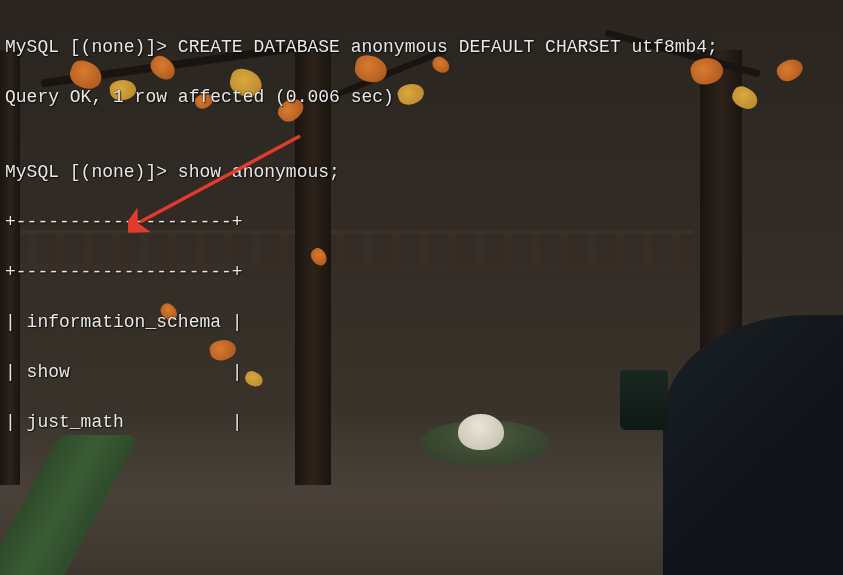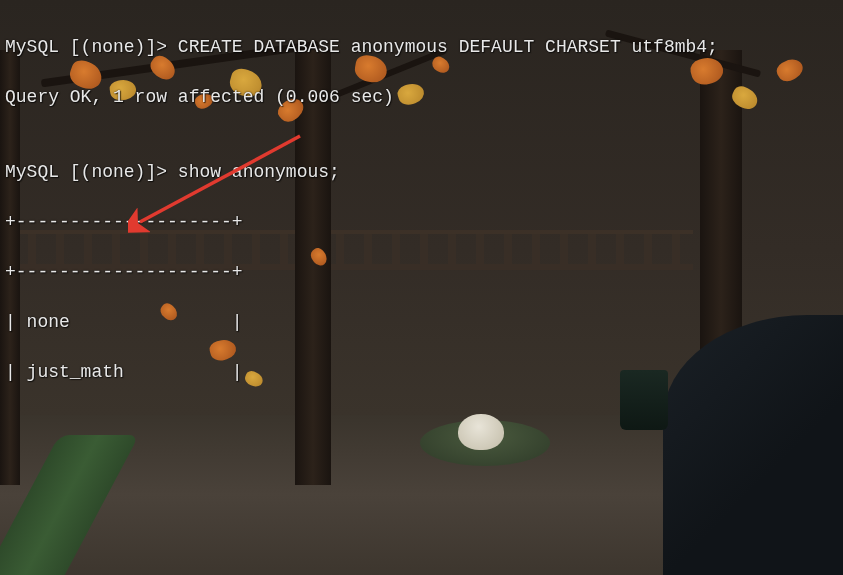--- a/index.html
+++ b/index.html
@@ -154,21 +154,22 @@
   <div class="cup"></div>
 </div>
 
 <div class="terminal">
 <span class="line"><span>MySQL [(none)]&gt; </span><span>CREATE DATABASE anonymous DEFAULT CHARSET utf8mb4;</span></span>
 <span class="line">Query OK, 1 row affected (0.006 sec)</span>
 <span class="line"></span>
 <span class="line"><span>MySQL [(none)]&gt; </span><span>show anonymous;</span></span>
 <span class="line">+--------------------+</span>
 <span class="line">+--------------------+</span>
-<span class="line">| none               |</span>
+<span class="line">| information_schema |</span>
+<span class="line">| show               |</span>
 <span class="line">| just_math          |</span>
 
 
 
 
 
 
 
 
 

